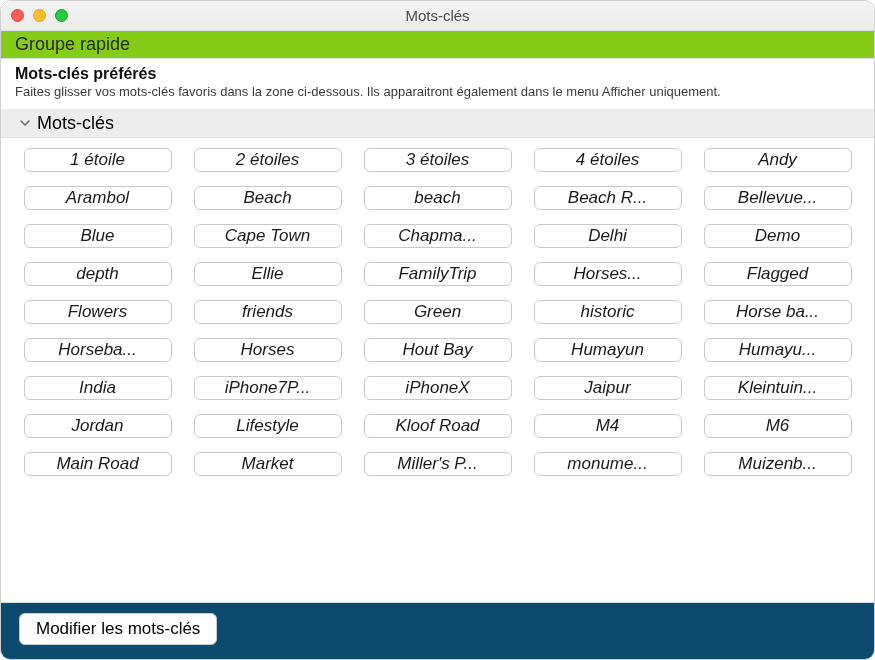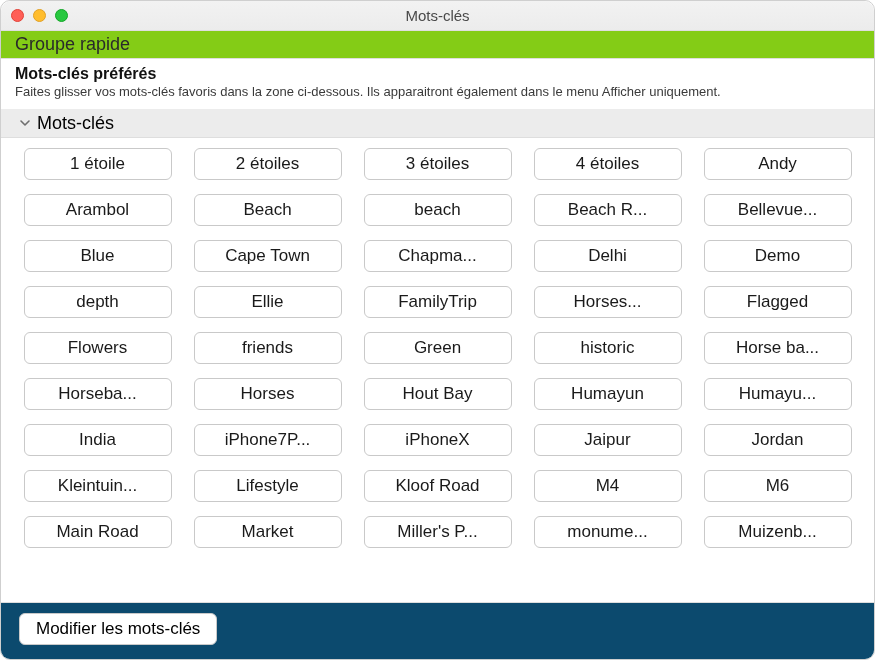--- a/index.html
+++ b/index.html
@@ -69,34 +69,35 @@
       overflow: hidden;
       padding: 10px 30px 0;
     }
     .grid {
       display: grid;
       grid-template-columns: repeat(5, 148px);
       gap: 14px 22px;
       justify-content: center;
     }
     .chip {
-      height: 32px;
+      height: 24px;
       border: 1px solid #c9c9c9;
       border-radius: 6px;
       background: #fff;
       font-size: 17px;
       color: #1a1a1a;
       display: flex;
       align-items: center;
       justify-content: center;
       white-space: nowrap;
       overflow: hidden;
       padding: 0 10px;
       cursor: default;
       user-select: none;
+      font-style: italic;
     }
     .footer {
       border-top: 1px solid #dedede;
       padding: 10px 18px 14px;
       background: #0c4a6e;
     }
     .edit-btn {
       border: 1px solid #c9c9c9;
       border-radius: 6px;
       background: #fff;
@@ -163,22 +164,22 @@
       <div class="chip">Horse ba...</div>
       <div class="chip">Horseba...</div>
       <div class="chip">Horses</div>
       <div class="chip">Hout Bay</div>
       <div class="chip">Humayun</div>
       <div class="chip">Humayu...</div>
       <div class="chip">India</div>
       <div class="chip">iPhone7P...</div>
       <div class="chip">iPhoneX</div>
       <div class="chip">Jaipur</div>
+      <div class="chip">Kleintuin...</div>
       <div class="chip">Jordan</div>
-      <div class="chip">Kleintuin...</div>
       <div class="chip">Lifestyle</div>
       <div class="chip">Kloof Road</div>
       <div class="chip">M4</div>
       <div class="chip">M6</div>
       <div class="chip">Main Road</div>
       <div class="chip">Market</div>
       <div class="chip">Miller's P...</div>
       <div class="chip">monume...</div>
       <div class="chip">Muizenb...</div>
     </div>

